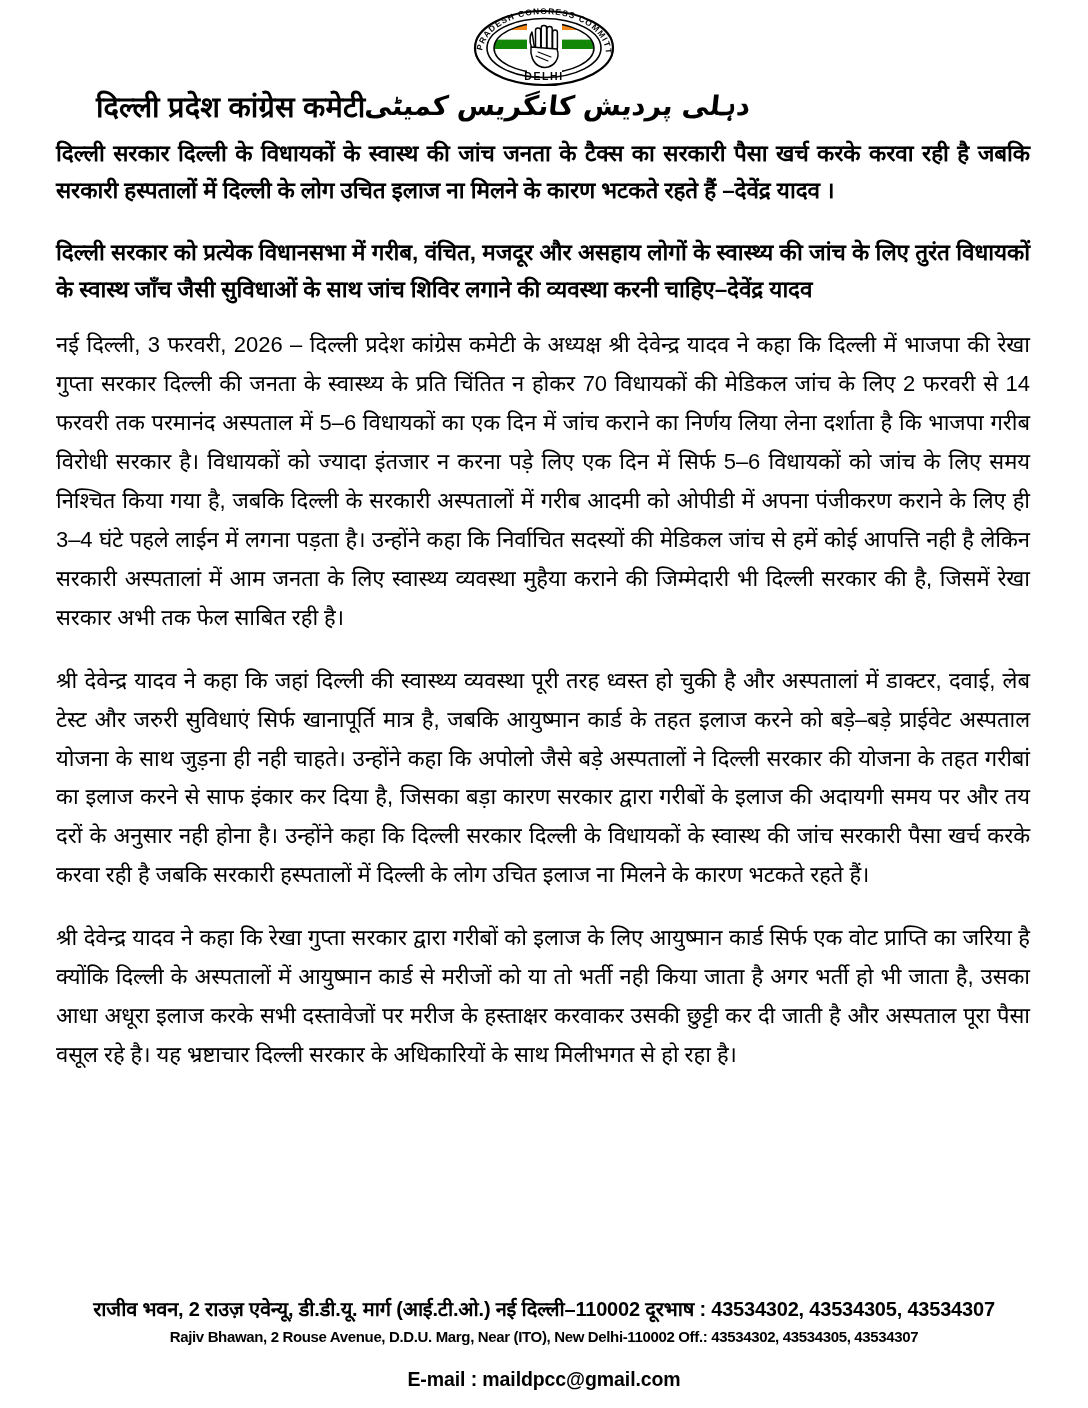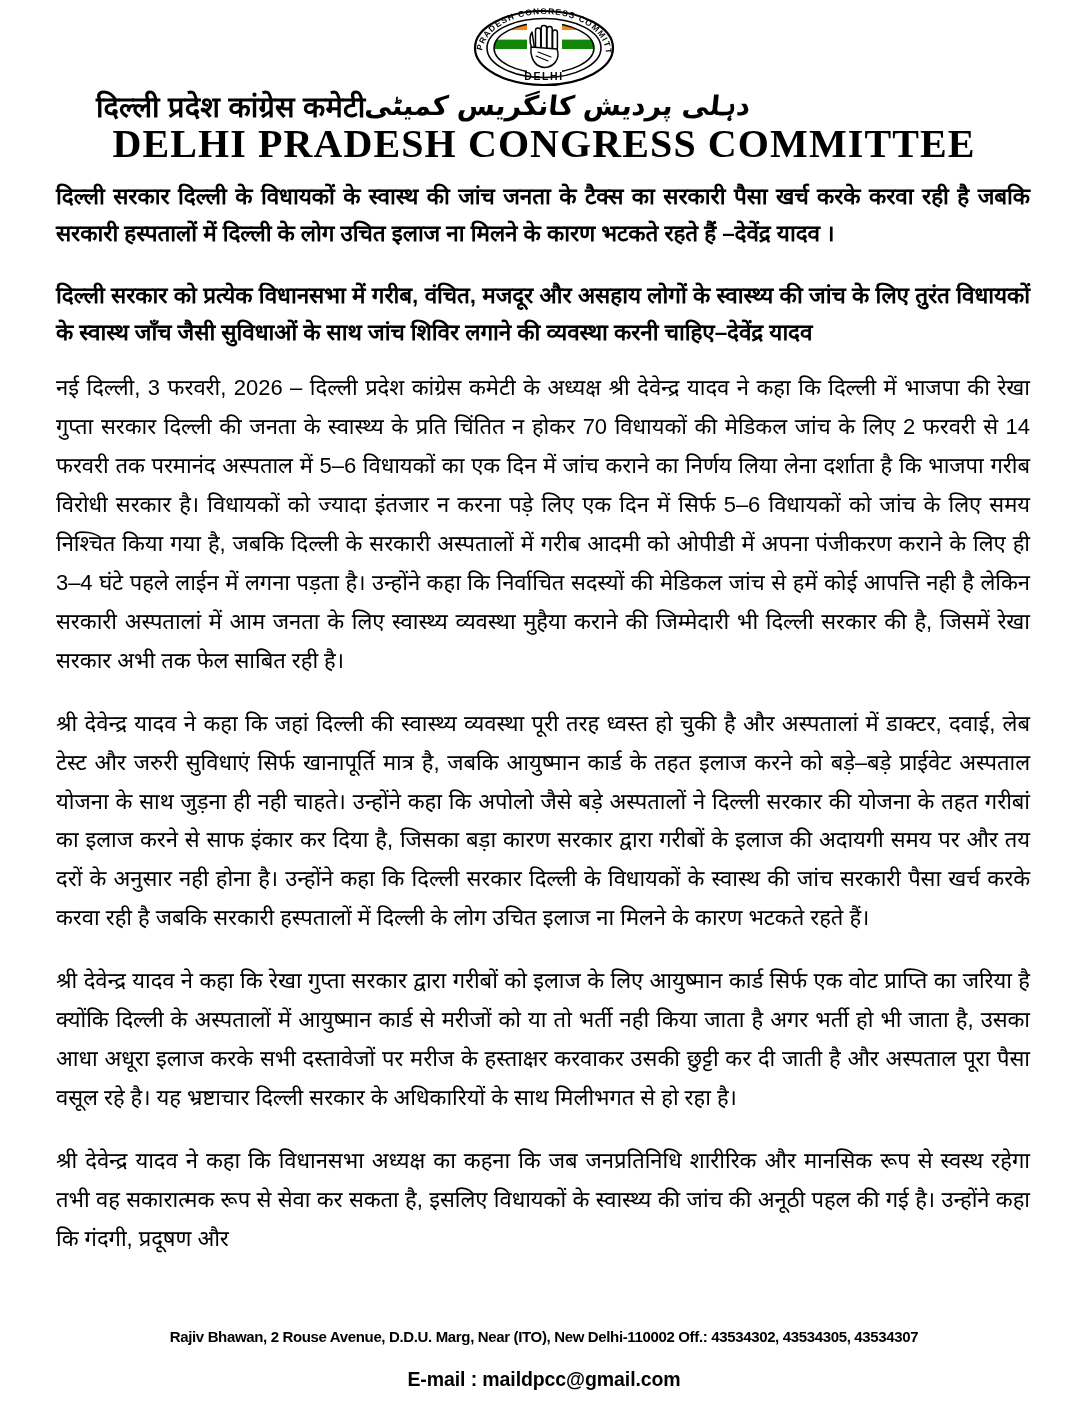--- a/index.html
+++ b/index.html
@@ -192,38 +192,37 @@
           <text x="76" y="72" text-anchor="middle" font-family="Liberation Sans, sans-serif" font-size="10.5" font-weight="700" fill="#000000" letter-spacing="1.6">DELHI</text>
         </svg>
       </div>
     </div>
 
     <div class="head-line-1">
       <div class="head-hindi">दिल्ली प्रदेश कांग्रेस कमेटी</div>
       <div class="head-urdu">دہلی پردیش کانگریس کمیٹی</div>
     </div>
 
-    <div class="head-english">DELHI PRADESH CONGRESS COMMITTEE</div>
   </header>
 
   <main class="content">
 
     <p class="headline">दिल्ली सरकार दिल्ली के विधायकों के स्वास्थ की जांच जनता के टैक्स का सरकारी पैसा खर्च करके करवा रही है जबकि सरकारी हस्पतालों में दिल्ली के लोग उचित इलाज ना मिलने के कारण भटकते रहते हैं –देवेंद्र यादव ।</p>
 
     <p class="headline">दिल्ली सरकार को प्रत्येक विधानसभा में गरीब, वंचित, मजदूर और असहाय लोगों के स्वास्थ्य की जांच के लिए तुरंत विधायकों के स्वास्थ जाँच जैसी सुविधाओं के साथ जांच शिविर लगाने की व्यवस्था करनी चाहिए–देवेंद्र यादव</p>
 
     <div class="body-block">
       <p class="body-para">नई दिल्ली, 3 फरवरी, 2026 – दिल्ली प्रदेश कांग्रेस कमेटी के अध्यक्ष श्री देवेन्द्र यादव ने कहा कि दिल्ली में भाजपा की रेखा गुप्ता सरकार दिल्ली की जनता के स्वास्थ्य के प्रति चिंतित न होकर 70 विधायकों की मेडिकल जांच के लिए 2 फरवरी से 14 फरवरी तक परमानंद अस्पताल में 5–6 विधायकों का एक दिन में जांच कराने का निर्णय लिया लेना दर्शाता है कि भाजपा गरीब विरोधी सरकार है। विधायकों को ज्यादा इंतजार न करना पड़े लिए एक दिन में सिर्फ 5–6 विधायकों को जांच के लिए समय निश्चित किया गया है, जबकि दिल्ली के सरकारी अस्पतालों में गरीब आदमी को ओपीडी में अपना पंजीकरण कराने के लिए ही 3–4 घंटे पहले लाईन में लगना पड़ता है। उन्होंने कहा कि निर्वाचित सदस्यों की मेडिकल जांच से हमें कोई आपत्ति नही है लेकिन सरकारी अस्पतालां में आम जनता के लिए स्वास्थ्य व्यवस्था मुहैया कराने की जिम्मेदारी भी दिल्ली सरकार की है, जिसमें रेखा सरकार अभी तक फेल साबित रही है।</p>
 
       <p class="body-para">श्री देवेन्द्र यादव ने कहा कि जहां दिल्ली की स्वास्थ्य व्यवस्था पूरी तरह ध्वस्त हो चुकी है और अस्पतालां में डाक्टर, दवाई, लेब टेस्ट और जरुरी सुविधाएं सिर्फ खानापूर्ति मात्र है, जबकि आयुष्मान कार्ड के तहत इलाज करने को बड़े–बड़े प्राईवेट अस्पताल योजना के साथ जुड़ना ही नही चाहते। उन्होंने कहा कि अपोलो जैसे बड़े अस्पतालों ने दिल्ली सरकार की योजना के तहत गरीबां का इलाज करने से साफ इंकार कर दिया है, जिसका बड़ा कारण सरकार द्वारा गरीबों के इलाज की अदायगी समय पर और तय दरों के अनुसार नही होना है। उन्होंने कहा कि दिल्ली सरकार दिल्ली के विधायकों के स्वास्थ की जांच सरकारी पैसा खर्च करके करवा रही है जबकि सरकारी हस्पतालों में दिल्ली के लोग उचित इलाज ना मिलने के कारण भटकते रहते हैं।</p>
 
       <p class="body-para">श्री देवेन्द्र यादव ने कहा कि रेखा गुप्ता सरकार द्वारा गरीबों को इलाज के लिए आयुष्मान कार्ड सिर्फ एक वोट प्राप्ति का जरिया है क्योंकि दिल्ली के अस्पतालों में आयुष्मान कार्ड से मरीजों को या तो भर्ती नही किया जाता है अगर भर्ती हो भी जाता है, उसका आधा अधूरा इलाज करके सभी दस्तावेजों पर मरीज के हस्ताक्षर करवाकर उसकी छुट्टी कर दी जाती है और अस्पताल पूरा पैसा वसूल रहे है। यह भ्रष्टाचार दिल्ली सरकार के अधिकारियों के साथ मिलीभगत से हो रहा है।</p>
 
-      <p class="body-para">श्री देवेन्द्र यादव ने कहा कि विधानसभा अध्यक्ष का कहना कि जब जनप्रतिनिधि शारीरिक और मानसिक रूप से स्वस्थ रहेगा तभी वह सकारात्मक रूप से सेवा कर सकता है, इसलिए विधायकों के स्वास्थ्य की जांच की अनूठी पहल की गई है। उन्होंने कहा कि गंदगी, प्रदूषण और</p>
     </div>
   </main>
 
   <footer class="footer">
+    <div class="footer-hindi">राजीव भवन, 2 राउज़ एवेन्यू, डी.डी.यू. मार्ग (आई.टी.ओ.) नई दिल्ली–110002 दूरभाष : 43534302, 43534305, 43534307</div>
     <div class="footer-english">Rajiv Bhawan, 2 Rouse Avenue, D.D.U. Marg, Near (ITO), New Delhi-110002 Off.: 43534302, 43534305, 43534307</div>
     <div class="footer-email">E-mail : maildpcc@gmail.com</div>
   </footer>
 
 </div>
 
 </body></html>

